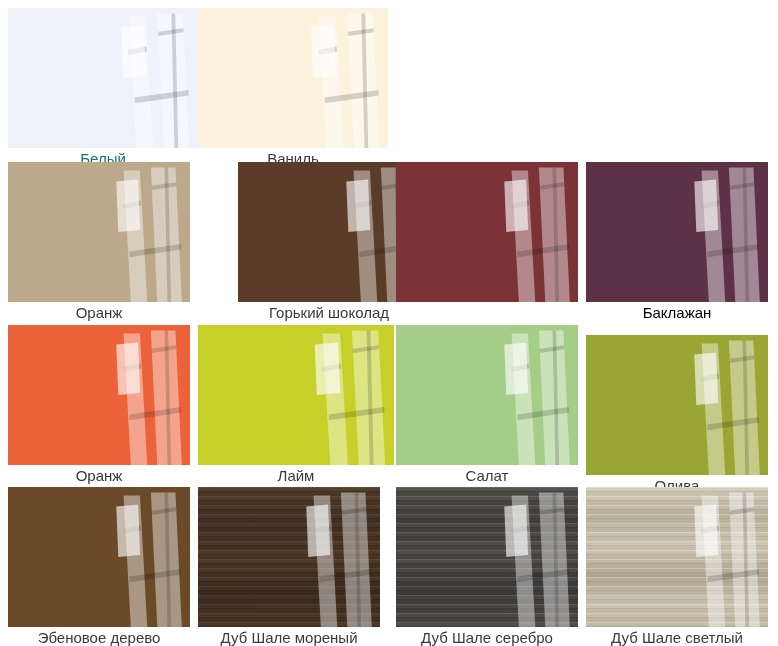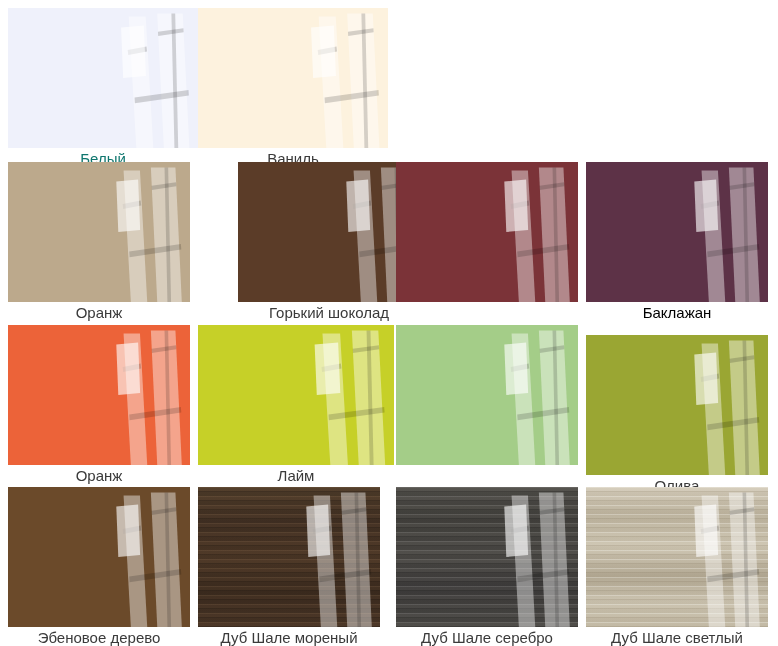--- a/index.html
+++ b/index.html
@@ -238,20 +238,21 @@
               <polygon points="63.5,6  72.5,6  76.5,100  67.5,100" fill="rgba(255,255,255,0.42)"></polygon>
               <polygon points="78.5,4  92.0,4  95.5,100  82.0,100" fill="rgba(255,255,255,0.42)"></polygon>
               <polygon points="63.0,30  72.9,27.5  73.2,31.0  63.3,33.5" fill="rgba(0,0,0,0.16)"></polygon>
               <polygon points="66.6,64  95.0,58.5  95.2,62.5  66.8,68.0" fill="rgba(0,0,0,0.16)"></polygon>
               <polygon points="78.9,17  92.3,14.4  92.45,17.4  79.05,20.0" fill="rgba(0,0,0,0.16)"></polygon>
               <polygon points="86.0,4  88.0,4  89.6,100  87.6,100" fill="rgba(0,0,0,0.16)"></polygon>
               <polygon points="59.5,14  71.5,12.5  72.6,48.5  60.6,50.0" fill="rgba(255,255,255,0.62)"></polygon>
             </svg>
           </div>
         </div>
+        <div class="label" style="color: rgb(58, 58, 58);">Салат</div>
       </div>
       <div class="cell" style="position: absolute; left: 586px; width: 182px; margin-top: 10px;">
         <div class="swatch" style="height: 140px; background-color: rgb(154, 166, 51);">
           <div class="reflect">
             <svg viewBox="0 0 100 100" preserveAspectRatio="none">
               <polygon points="63.5,6  72.5,6  76.5,100  67.5,100" fill="rgba(255,255,255,0.42)"></polygon>
               <polygon points="78.5,4  92.0,4  95.5,100  82.0,100" fill="rgba(255,255,255,0.42)"></polygon>
               <polygon points="63.0,30  72.9,27.5  73.2,31.0  63.3,33.5" fill="rgba(0,0,0,0.16)"></polygon>
               <polygon points="66.6,64  95.0,58.5  95.2,62.5  66.8,68.0" fill="rgba(0,0,0,0.16)"></polygon>
               <polygon points="78.9,17  92.3,14.4  92.45,17.4  79.05,20.0" fill="rgba(0,0,0,0.16)"></polygon>

